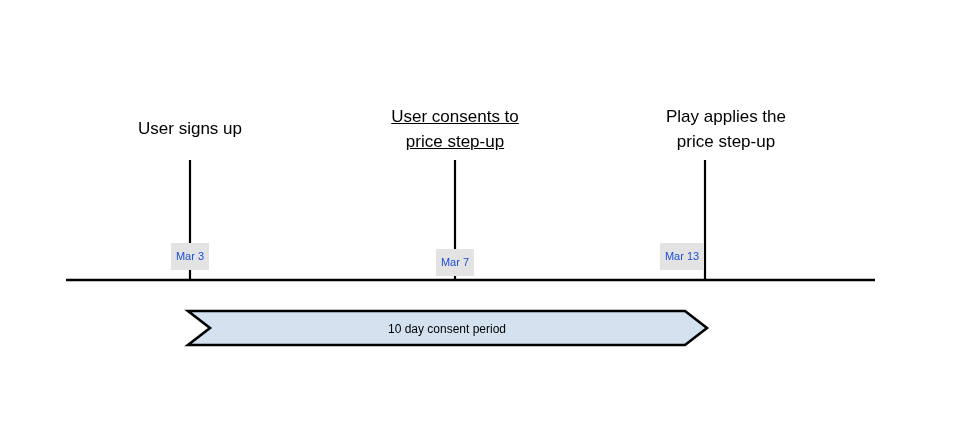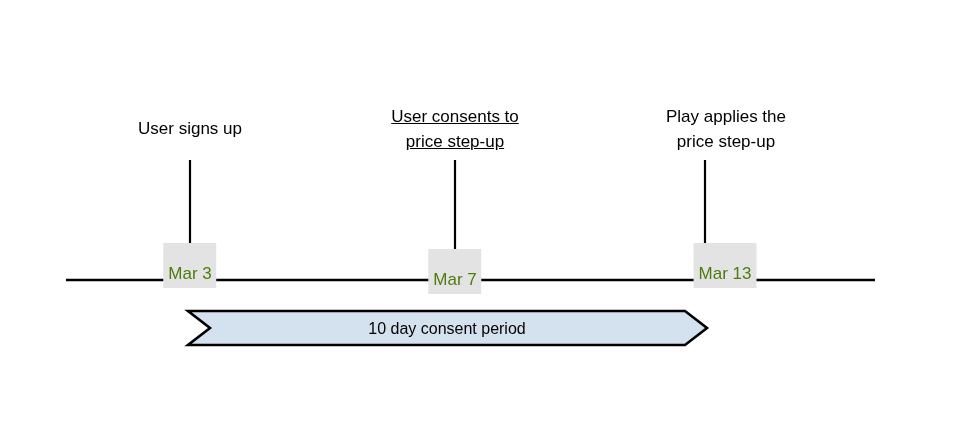--- a/index.html
+++ b/index.html
@@ -40,34 +40,34 @@
     color: #000000;
     font-size: 17px;
     line-height: 25px;
     white-space: pre-line;
     transform: translateX(-50%);
   }
 
   
   .date-chip {
     position: absolute;
-    color: #4d7c0f;
-    font-size: 17px;
+    color: #1d4ed8;
+    font-size: 11px;
     line-height: 24px;
     background: #e3e3e3;
-    padding: 19px 5px 2px 5px;
+    padding: 1px 5px 2px 5px;
     transform: translateX(-50%);
     white-space: nowrap;
   }
 
   
   .banner-label {
     position: absolute;
     color: #000000;
-    font-size: 16px;
+    font-size: 12px;
     line-height: 22px;
     transform: translate(-50%, -50%);
     white-space: nowrap;
     text-align: right;
   }
 </style>
 </head>
 <body>
 
 <div id="diagram">
@@ -92,18 +92,18 @@
     <div class="event-caption" id="caption-1" style="left:455px; top:104px; width:260px;text-decoration:underline;">User consents to
 price step-up</div>
 
     <div class="event-caption" id="caption-2" style="left:726px; top:104px; width:260px;">Play applies the
 price step-up</div>
 
     <div class="date-chip" id="date-0" style="left: 190px; top: 243px; background: rgb(227, 227, 227);">Mar 3</div>
 
     <div class="date-chip" id="date-1" style="left: 455px; top: 243px; background: rgb(227, 227, 227); margin-top: 6px;">Mar 7</div>
 
-    <div class="date-chip" id="date-2" style="left: 725px; top: 243px; background: rgb(227, 227, 227);">Mar 13</div>
+    <div class="date-chip" id="date-2" style="left: 682px; top: 243px; background: rgb(227, 227, 227);">Mar 13</div>
 
     <div class="banner-label" id="banner-text" style="left:447px; top:329px;">10 day consent period</div>
 
   </div>
 </div>
 
 </body></html>

